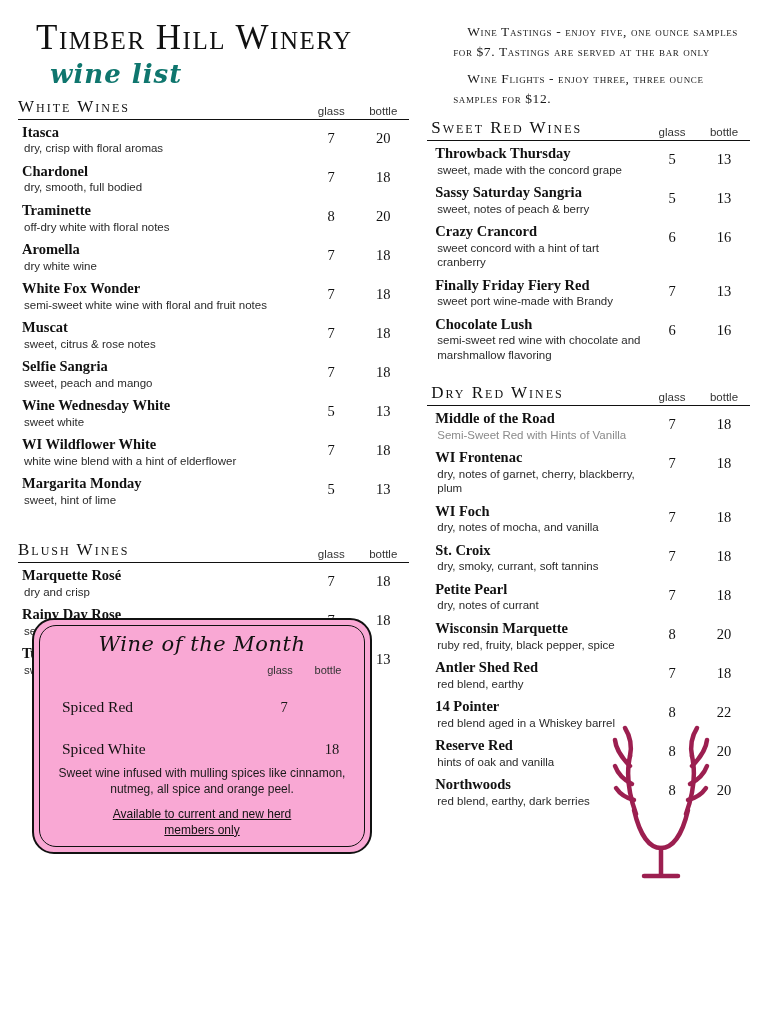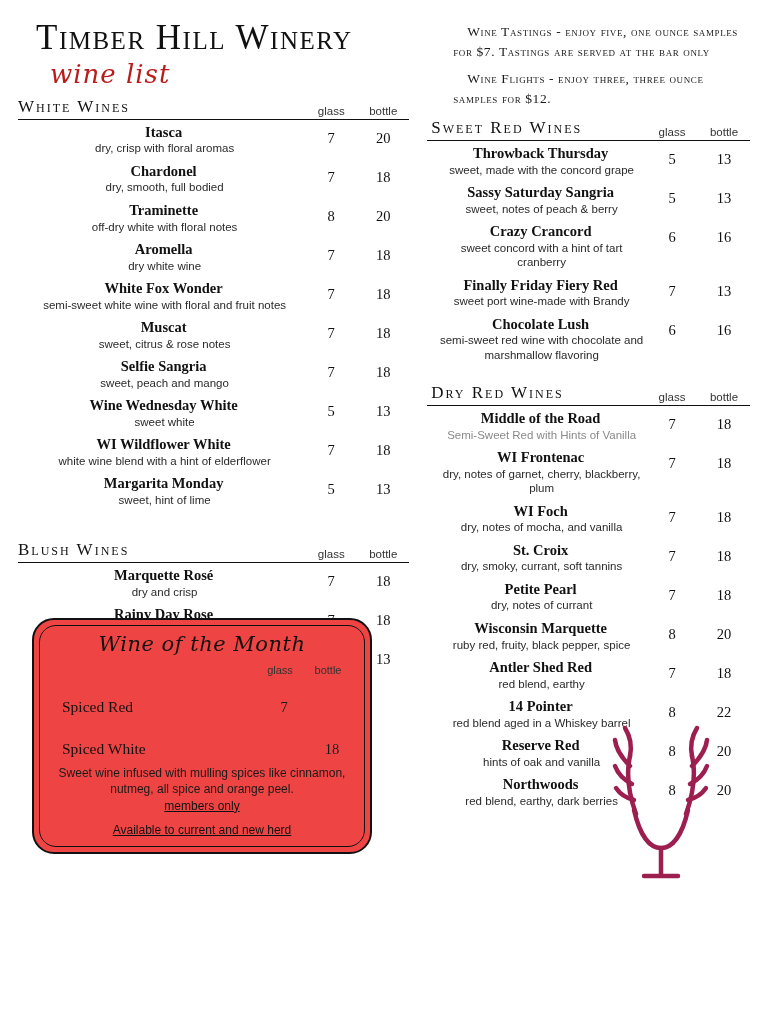--- a/index.html
+++ b/index.html
@@ -43,24 +43,25 @@
     font-size: 35px;
     letter-spacing: 1.5px;
     color: #111;
     line-height: 1.05;
     white-space: nowrap;
   }
   .winery-sub {
     font-family: "DejaVu Serif", serif;
     font-style: italic;
     font-size: 26px;
-    color: #b91c1c;
+    color: #0f766e;
     margin-top: 2px;
     margin-left: 14px;
     letter-spacing: 1px;
+    font-weight: bold;
   }
 
   
   .notes {
     margin: 8px 0 10px 26px;
   }
   .note {
     font-variant: small-caps;
     font-size: 13.5px;
     letter-spacing: 0.6px;
@@ -98,21 +99,20 @@
 
   
   .wine-row {
     display: flex;
     align-items: flex-start;
     padding: 4px 0 3px 0;
   }
   .wine-info {
     flex: 1;
     padding-left: 4px;
-    text-align: center;
   }
   .wine-name {
     font-family: "Liberation Serif", serif;
     font-weight: bold;
     font-size: 14.5px;
     color: #111;
     line-height: 1.15;
   }
   .wine-desc {
     font-family: "Liberation Sans", sans-serif;
@@ -143,21 +143,21 @@
     position: absolute;
     left: 14px;
     bottom: 36px;
     width: 340px;
   }
   .wotm {
     border: 2.5px solid #111;
     border-radius: 22px;
     padding: 10px 14px 14px 14px;
     position: relative;
-    background: #ef4444;
+    background: #f9a8d4;
   }
   .wotm:before {
     content: "";
     position: absolute;
     left: 5px; right: 5px; top: 5px; bottom: 5px;
     border: 1px solid #111;
     border-radius: 17px;
     pointer-events: none;
   }
   .wotm-title {
@@ -372,22 +372,22 @@
           <div class="wotm-name">Spiced Red</div>
           <div class="wotm-price">7</div>
           <div class="wotm-price"></div>
         </div>
         <div class="wotm-row">
           <div class="wotm-name">Spiced White</div>
           <div class="wotm-price"></div>
           <div class="wotm-price">18</div>
         </div>
         <div class="wotm-desc">Sweet wine infused with mulling spices like cinnamon, nutmeg, all spice and orange peel.</div>
+        <div class="wotm-note">Available to current and new herd</div>
         <div class="wotm-note" style="margin-top:0">members only</div>
-        <div class="wotm-note">Available to current and new herd</div>
       </div>
     </div>
   </div>
 
   <div class="col-right">
 
     <div class="notes">
       <div class="note">Wine Tastings - enjoy five, one ounce samples for $7. Tastings are served at the bar only</div>
       <div class="note">Wine Flights - enjoy three, three ounce samples for $12.</div>
     </div>

